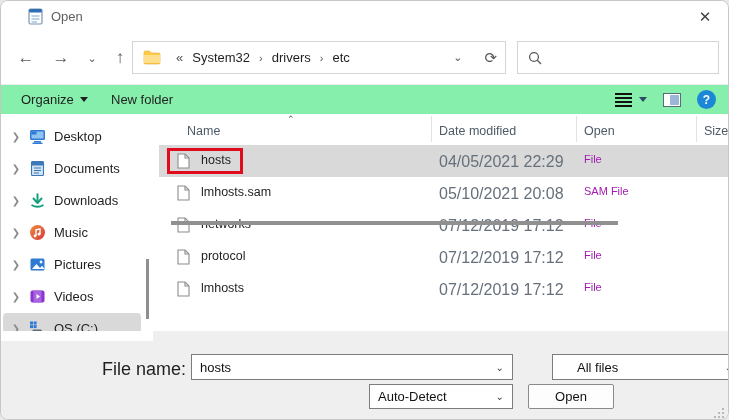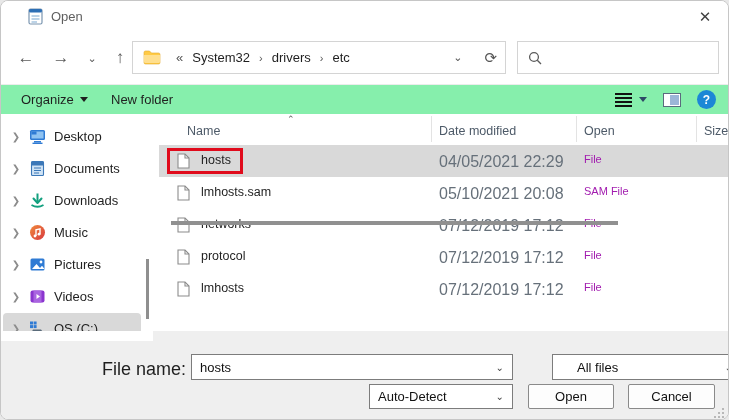--- a/index.html
+++ b/index.html
@@ -301,21 +301,20 @@
     </div>
     <div class="combo" style="left:551px; top:23px; width:190px;padding-left:24px;">
       <span>All files</span>
       <span class="chev">⌄</span>
     </div>
     <div class="combo" style="left:368px; top:53px; width:144px; height:25px;">
       <span>Auto-Detect</span>
       <span class="chev">⌄</span>
     </div>
     <div class="btn" style="left:527px; top:53px; width:86px;">Open</div>
-    <div class="btn" style="left:627px; top:53px; width:87px;">Cancel</div>
     <div class="grip">
       <i style="right:0;bottom:0;"></i>
         <i style="right:4px;bottom:0;"></i>
         <i style="right:0;bottom:4px;"></i>
       <i style="right:8px;bottom:0;"></i>
         <i style="right:0;bottom:8px;"></i>
         <i style="right:4px;bottom:4px;"></i>
     </div>
   </div>
   <div class="sidebar-ext"></div>

